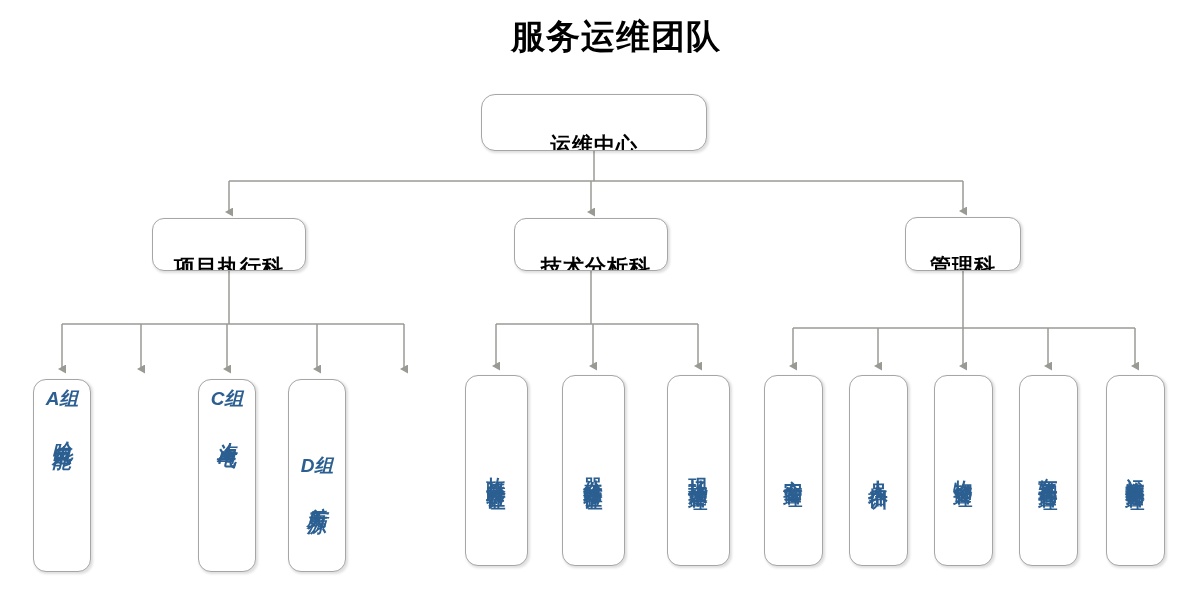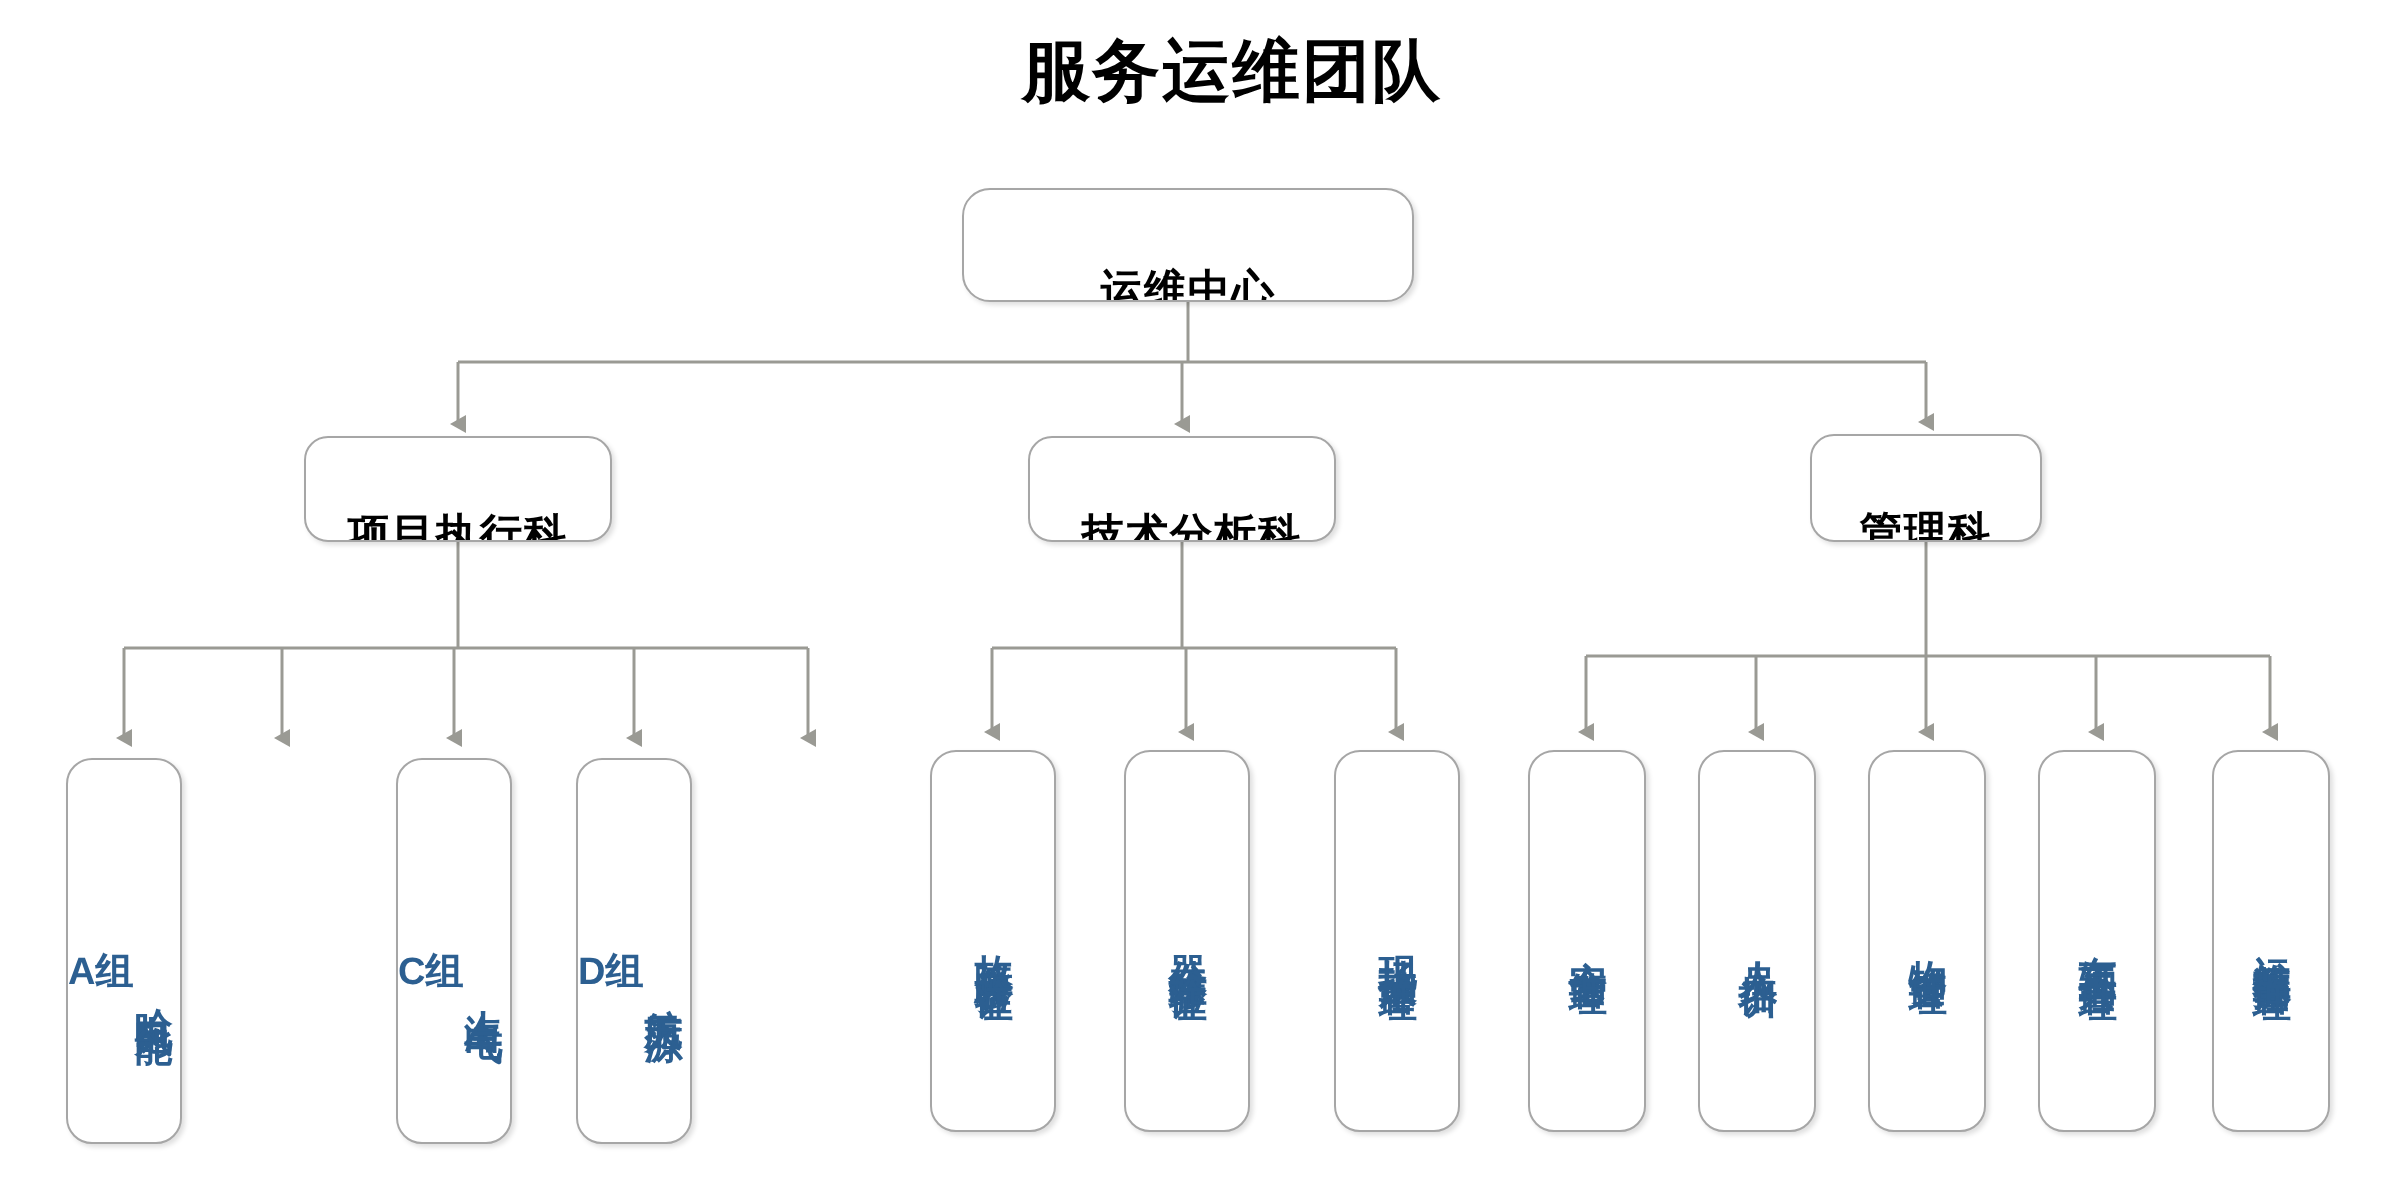--- a/index.html
+++ b/index.html
@@ -64,25 +64,26 @@
     font-weight: bold;
     font-size: 21px;
     letter-spacing: 1px;
     white-space: nowrap;
     margin-top: 44px;
   }
   .node.level-root { border-radius: 14px; }
 
   
   .node.level-group {
-    flex-direction: row;
+    flex-direction: column;
     align-items: center;
     justify-content: flex-start;
-    padding-top: 23px;
+    padding-top: 9px;
     border-radius: 13px;
+    font-style: italic;
   }
   .group-code {
     font-size: 19px;
     font-weight: bold;
     color: #2c5f91;
     letter-spacing: 0px;
     white-space: nowrap;
     line-height: 1.1;
   }
   .group-name {
@@ -172,21 +173,21 @@
   </div>
 
   <div class="node level-group" style="left:33px;top:379px;width:58px;height:193px;">
     <span class="group-code">A组</span>
     <span class="group-name">哈电风能</span>
   </div>
   <div class="node level-group" style="left:198px;top:379px;width:58px;height:193px;">
     <span class="group-code">C组</span>
     <span class="group-name">上海电气</span>
   </div>
-  <div class="node level-group" style="left:288px;top:379px;width:58px;height:193px;">
+  <div class="node level-group" style="left:288px;top:379px;width:58px;height:193px;justify-content:center;">
     <span class="group-code">D组</span>
     <span class="group-name">航天万源</span>
   </div>
 
   <div class="node level-leaf" style="left:465px;top:375px;width:63px;height:191px;">
     <span class="leaf-label">故障分析验证</span>
   </div>
   <div class="node level-leaf" style="left:562px;top:375px;width:63px;height:191px;">
     <span class="leaf-label">器件维修验证</span>
   </div>

